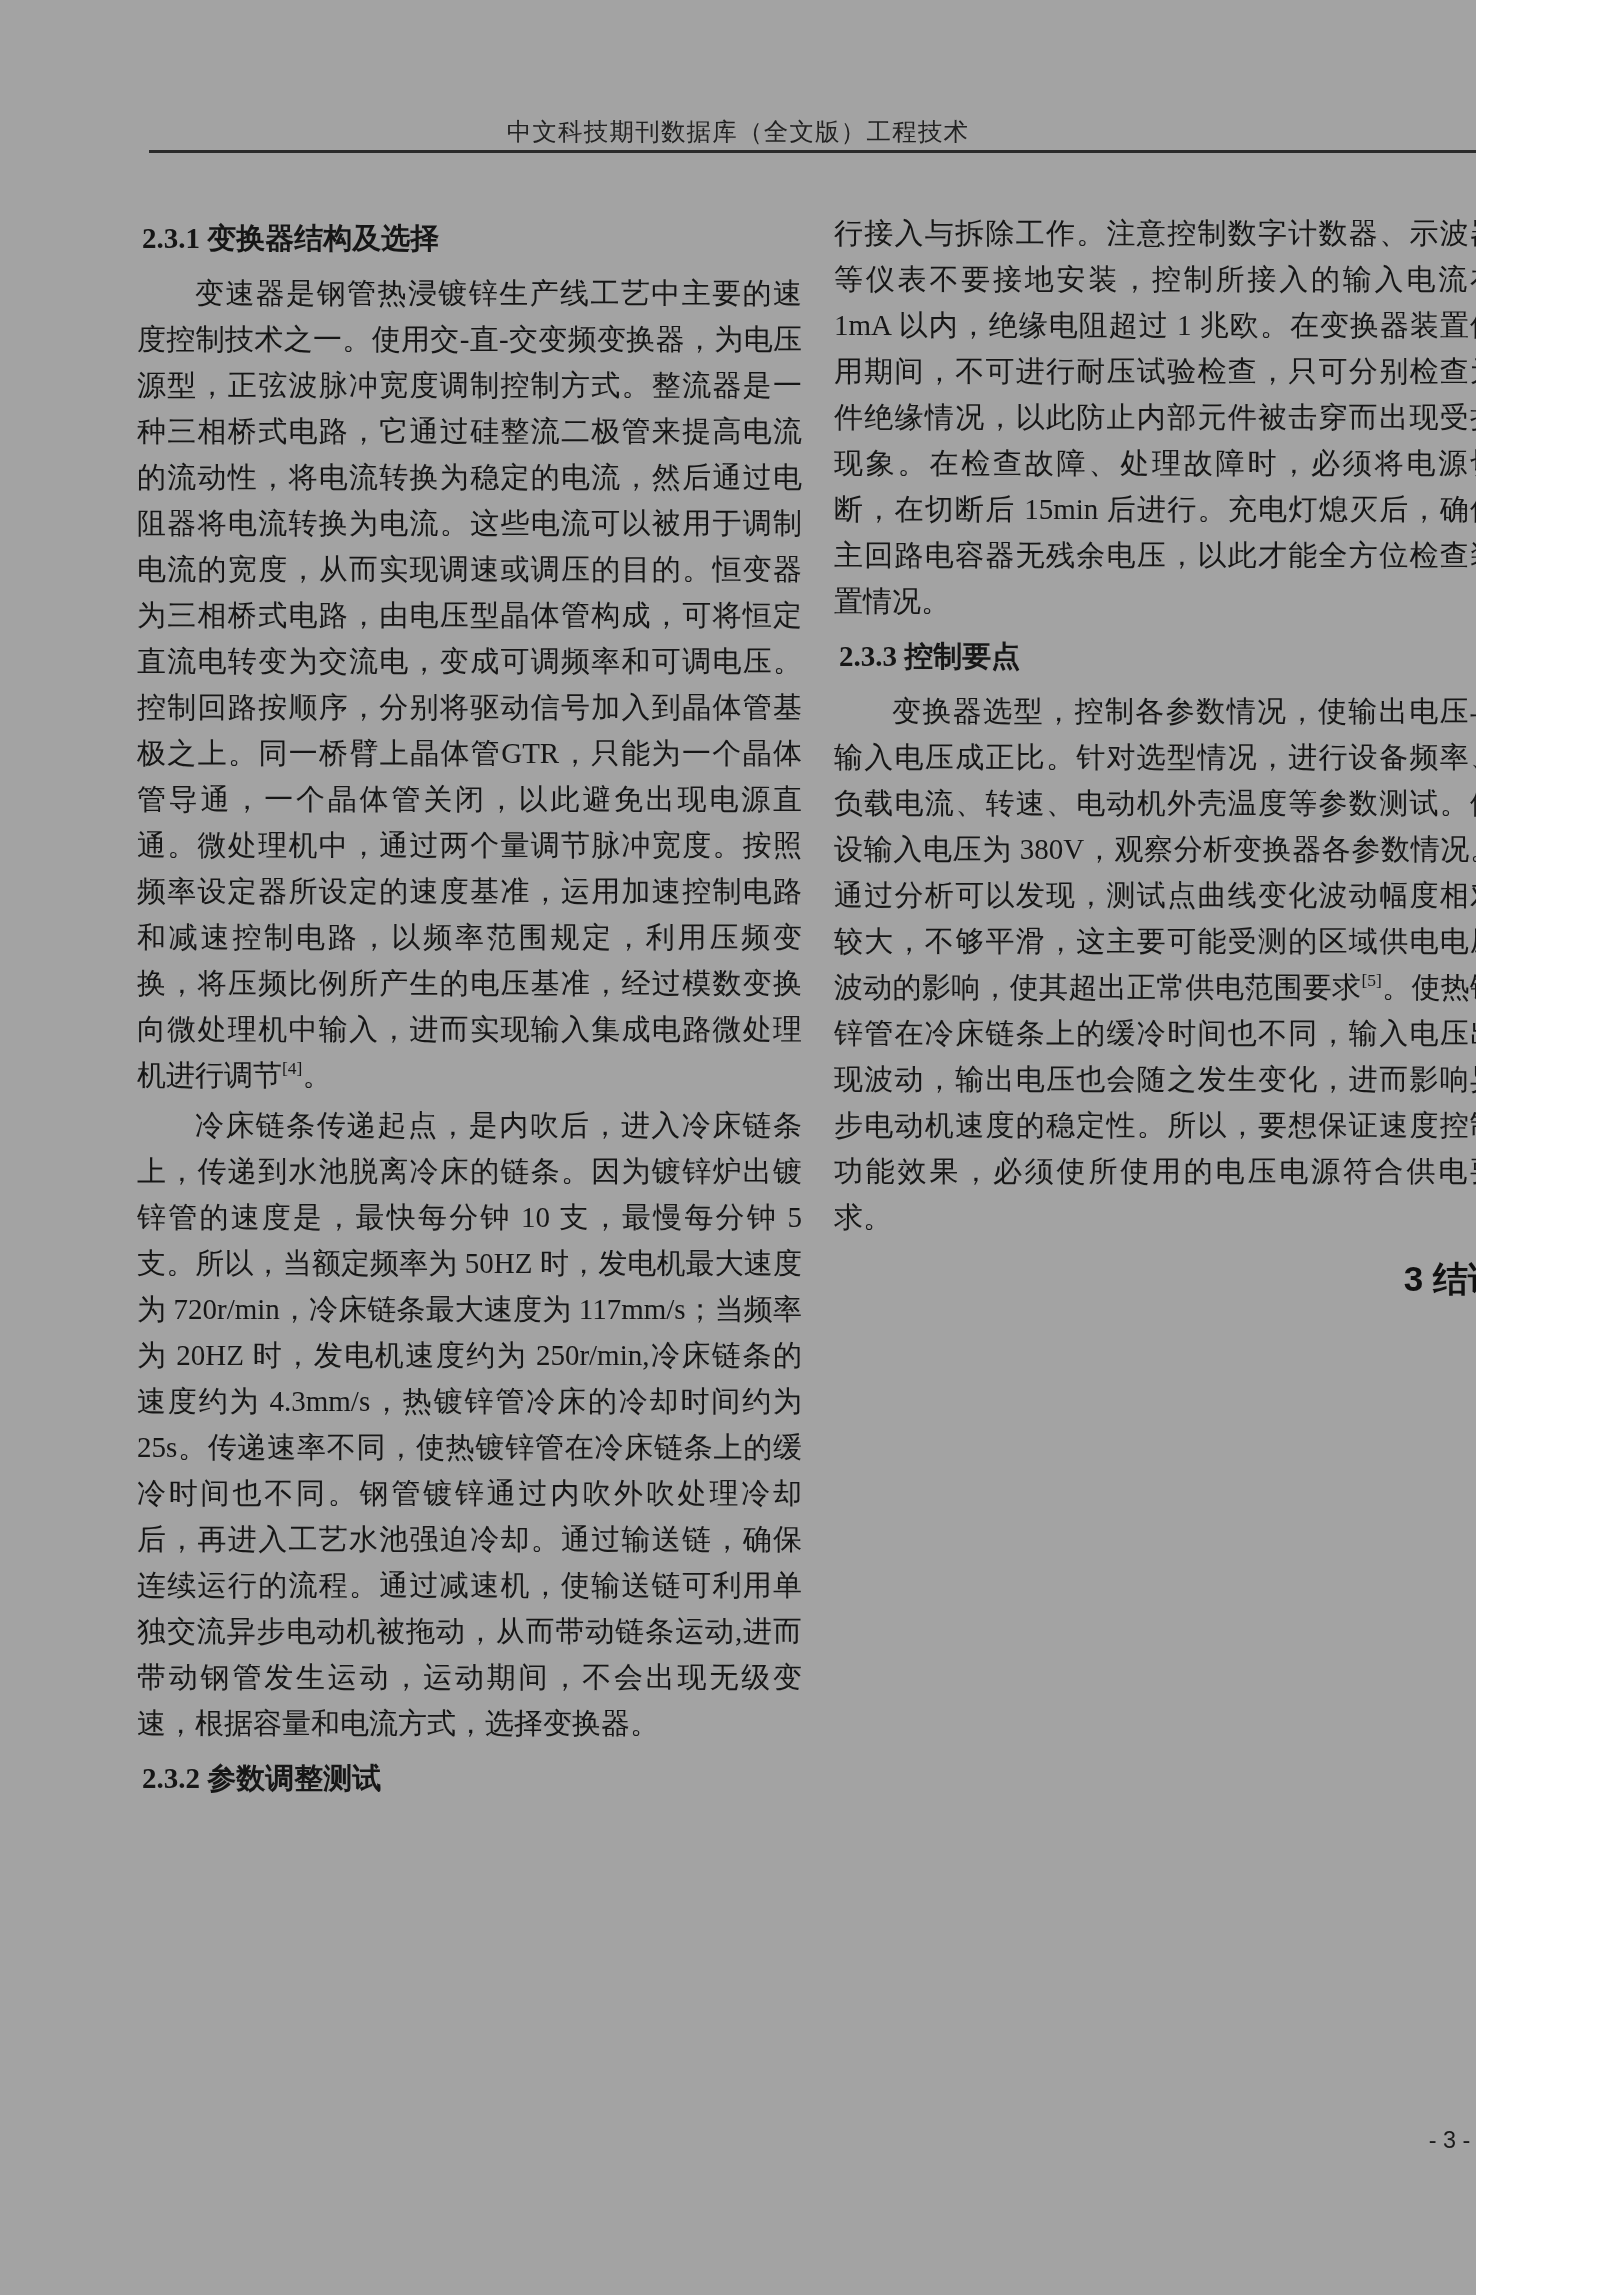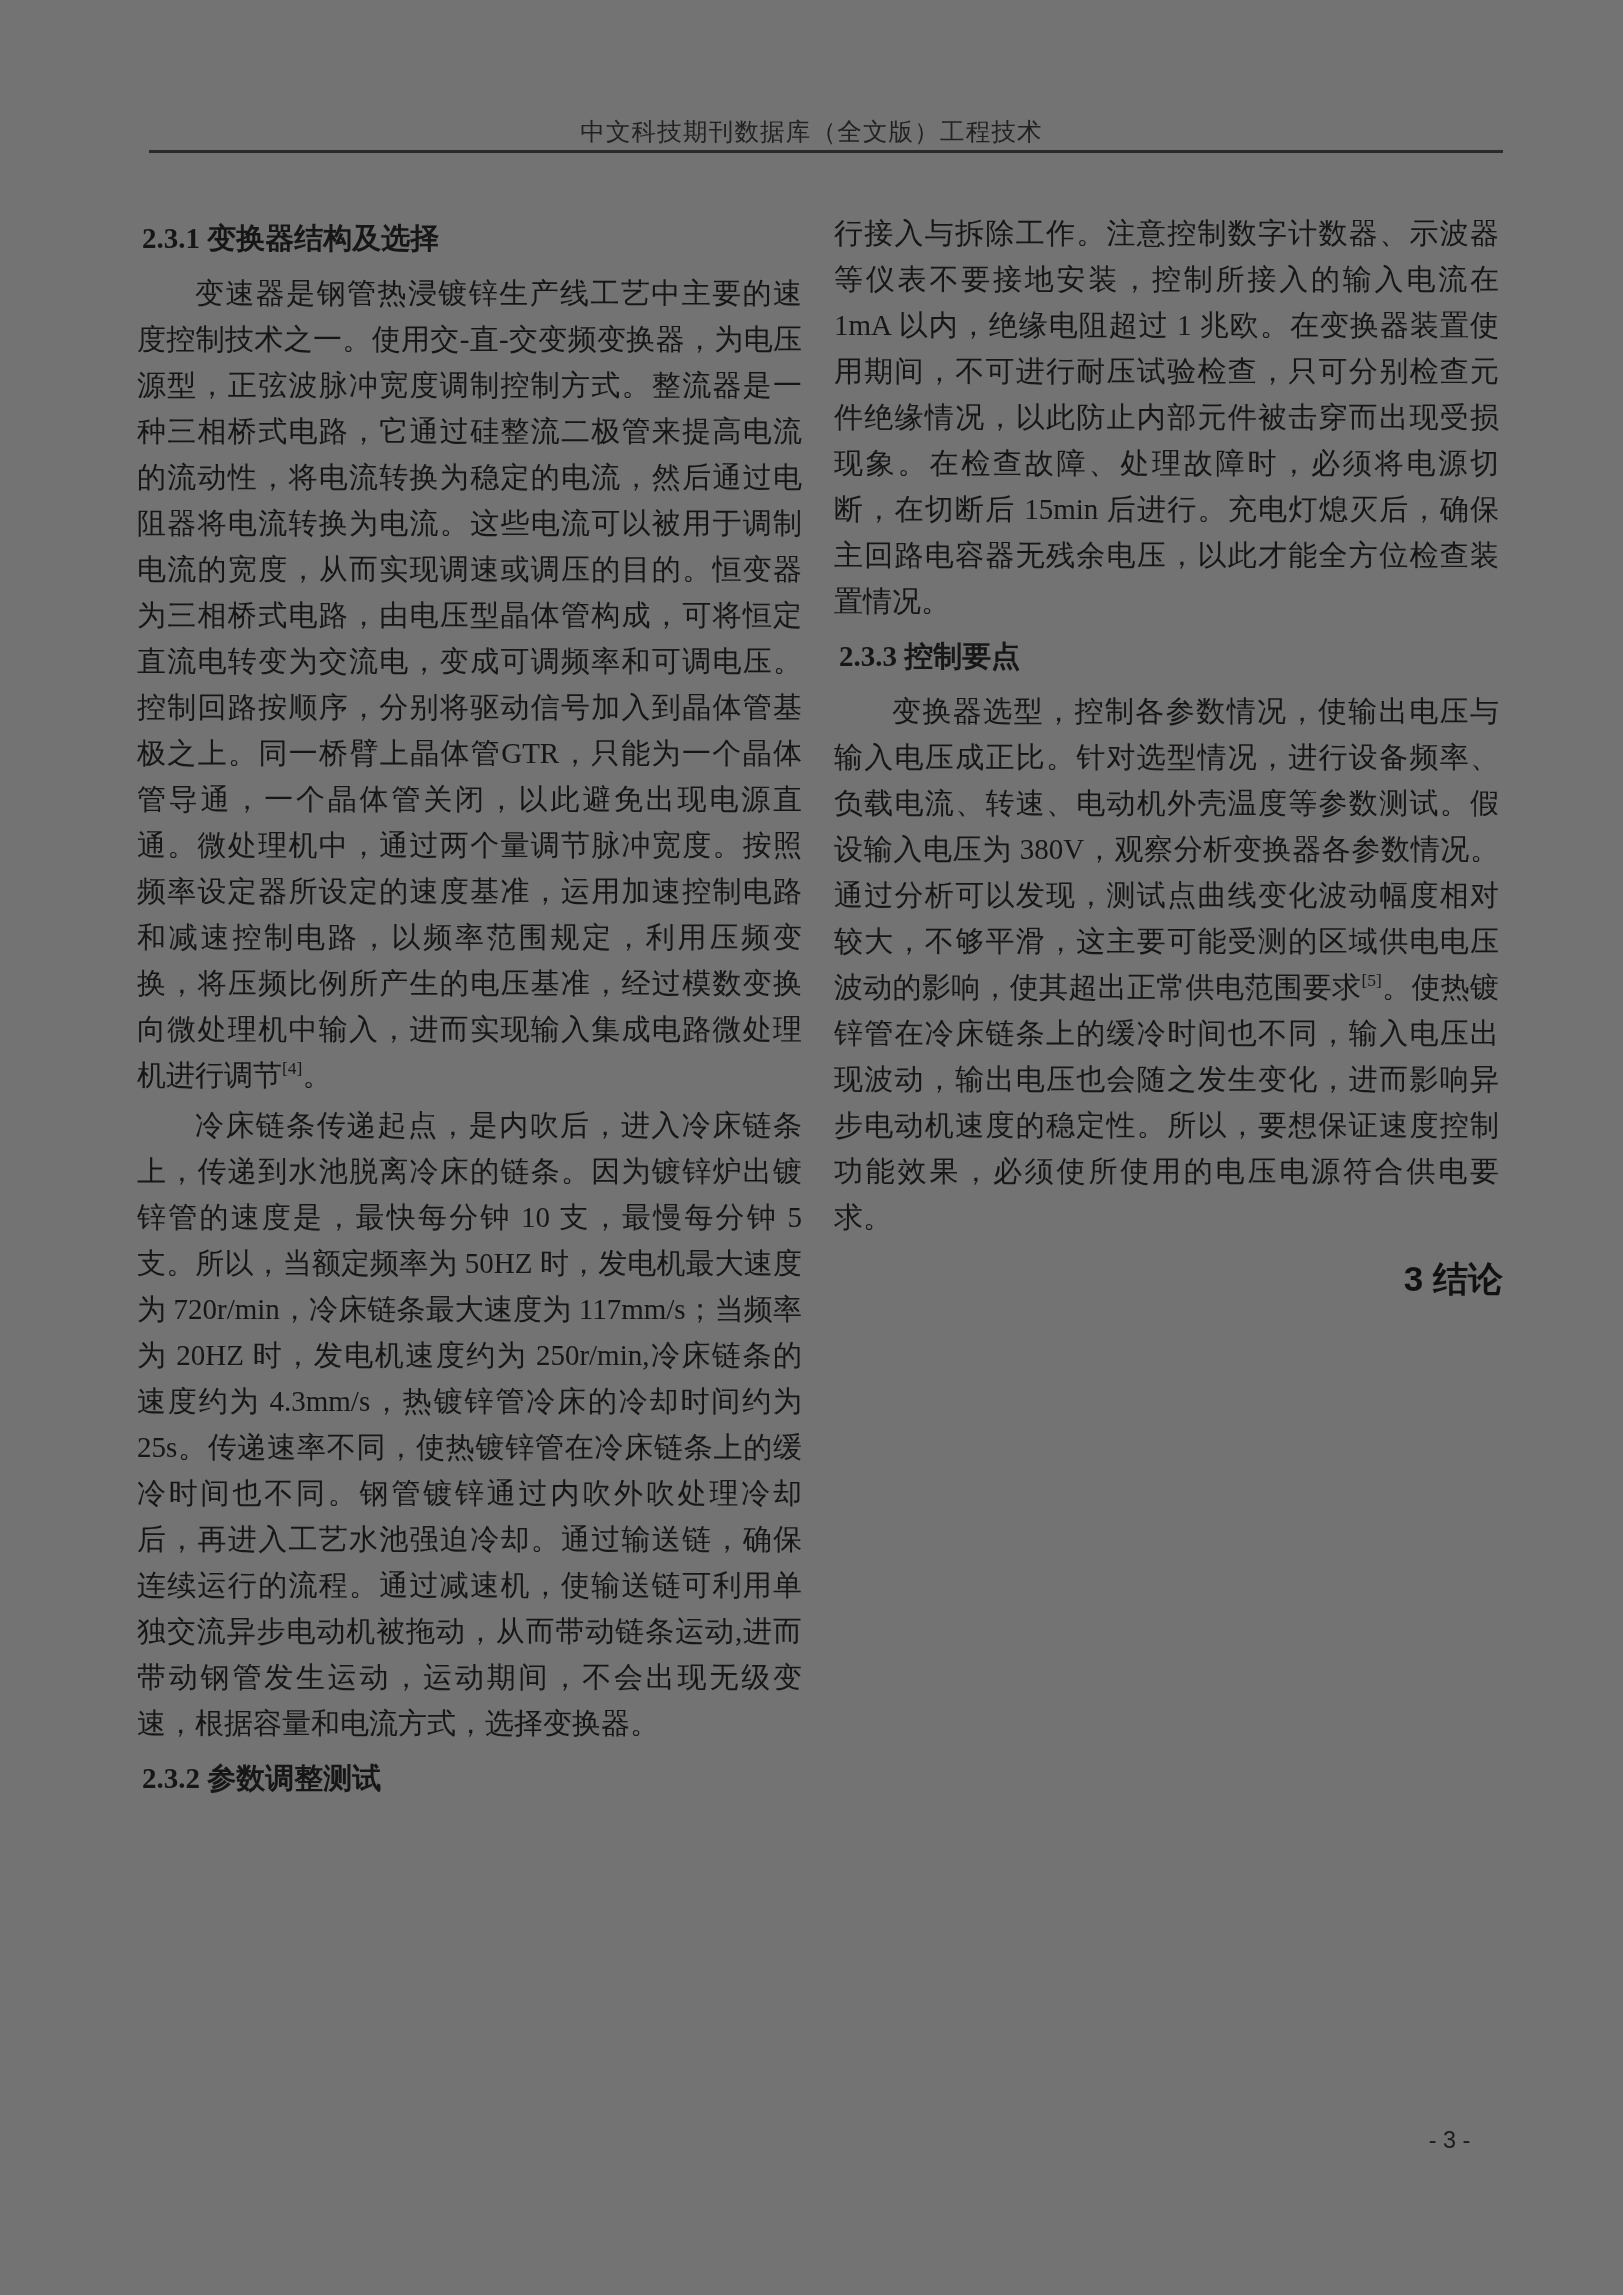--- a/index.html
+++ b/index.html
@@ -2,23 +2,23 @@
 <html style="font-size:9.3px"><head>
 <meta charset="utf-8">
 <style>
   html, body {
     margin: 0;
     padding: 0;
     background: #ffffff;
   }
   .page {
     position: relative;
-    width: 1623px;
+    width: 1476px;
     height: 2295px;
-    background: #737373;
+    background: #a3a3a3;
     overflow: hidden;
     font-family: "Liberation Serif", "DejaVu Serif", serif;
     color: #1b1b1b;
   }
   .header {
     position: absolute;
     top: 115px;
     left: 0;
     width: 100%;
     text-align: center;

